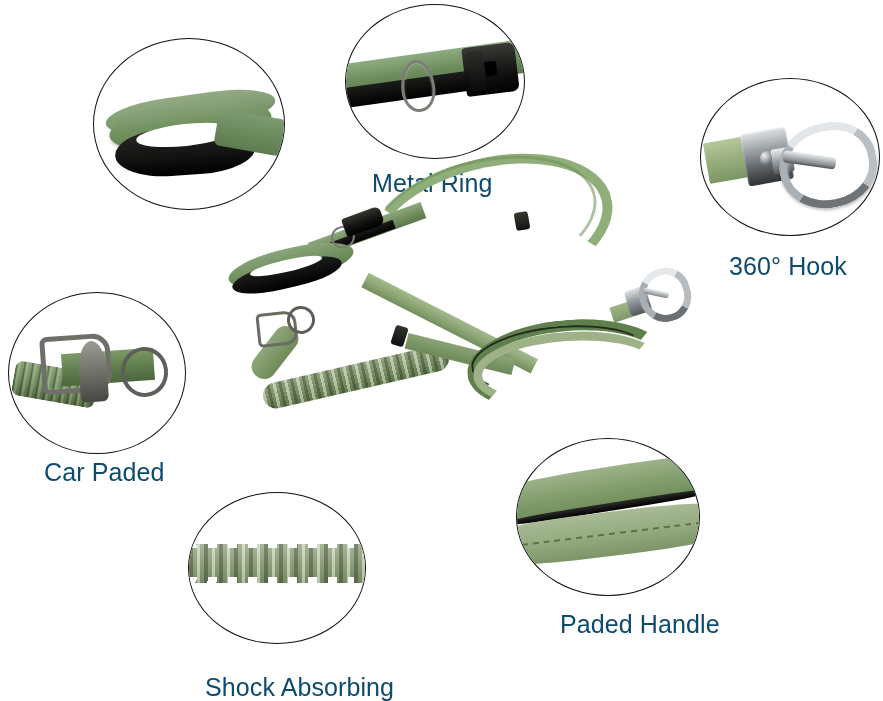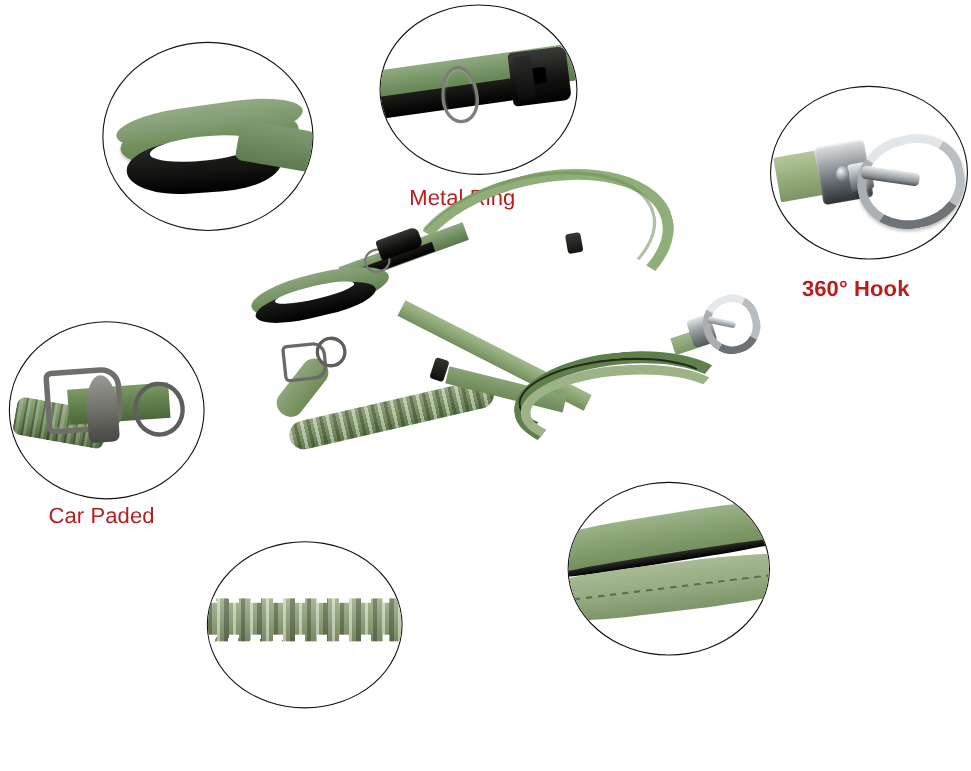--- a/index.html
+++ b/index.html
@@ -19,22 +19,22 @@
     position:absolute;left:0;top:0;width:100%;height:100%;
     border:1.6px solid #111;
     border-radius:50%;
     overflow:hidden;
     background:#fff;
     box-sizing:border-box;
   }
   .clabel{
     position:absolute;
     white-space:nowrap;
-    color:#b91c1c;
-    font-size:20px;
+    color:#0c4a6e;
+    font-size:25px;
     letter-spacing:.1px;
   }
 
   
   .web{
     background-image:
       repeating-linear-gradient(90deg,
         rgba(0,0,0,.20) 0px, rgba(0,0,0,.20) 1px,
         rgba(255,255,255,.13) 1px, rgba(255,255,255,.13) 2.4px,
         rgba(0,0,0,0) 2.4px, rgba(0,0,0,0) 4px);
@@ -448,50 +448,52 @@
   <div class="callout" id="c3" style="left:700px;top:78px;width:180px;height:158px;">
     <div class="circle">
       <div class="hk-web webv"></div>
       <div class="hk-clamp"></div>
       <div class="hk-swivel"></div>
       <div class="hk-rivet"></div>
       <div class="hk-body"></div>
       <div class="hk-gate"></div>
     </div>
   </div>
-  <div class="clabel" style="left:729px;top:252px;font-weight:bold;">360° Hook</div>
+  <div class="clabel" style="left:729px;top:252px;">360° Hook</div>
 
   <div class="callout" id="c4" style="left:8px;top:292px;width:178px;height:162px;">
     <div class="circle">
       <div class="cb-bungee web"></div>
       <div class="cb-strap web"></div>
       <div class="cb-clip"></div>
       <div class="cb-tongue"></div>
       <div class="cb-ring"></div>
     </div>
   </div>
   <div class="clabel" style="left:44px;top:458px;">Car Paded</div>
 
   <div class="callout" id="c6" style="left:188px;top:492px;width:178px;height:152px;">
     <div class="circle">
       <div class="sa-band"></div>
       <div class="sa-ruffle"></div>
       <div class="sa-scallop" style="left:-6%;top:30%;"></div>
       <div class="sa-scallop" style="left:-6%;top:56%;transform:scaleY(-1);"></div>
     </div>
   </div>
+  <div class="clabel" style="left:205px;top:673px;">Shock Absorbing</div>
 
   <div class="callout" id="c5" style="left:516px;top:438px;width:184px;height:158px;">
     <div class="circle">
       <div class="ph-top web"></div>
       <div class="ph-seam"></div>
       <div class="ph-bot web"></div>
       <div class="ph-stitch"></div>
     </div>
   </div>
+  <div class="clabel" style="left:560px;top:610px;">Paded Handle</div>
 
   <div id="product">
     <div class="p p-arc"></div>
     <div class="p p-arc2"></div>
     <div class="p p-keeper"></div>
 
     <div class="p p-hstrap web"></div>
     <div class="p p-hstrap-b"></div>
     <div class="p p-hloop-g web"></div>
     <div class="p p-hloop-b"></div>

